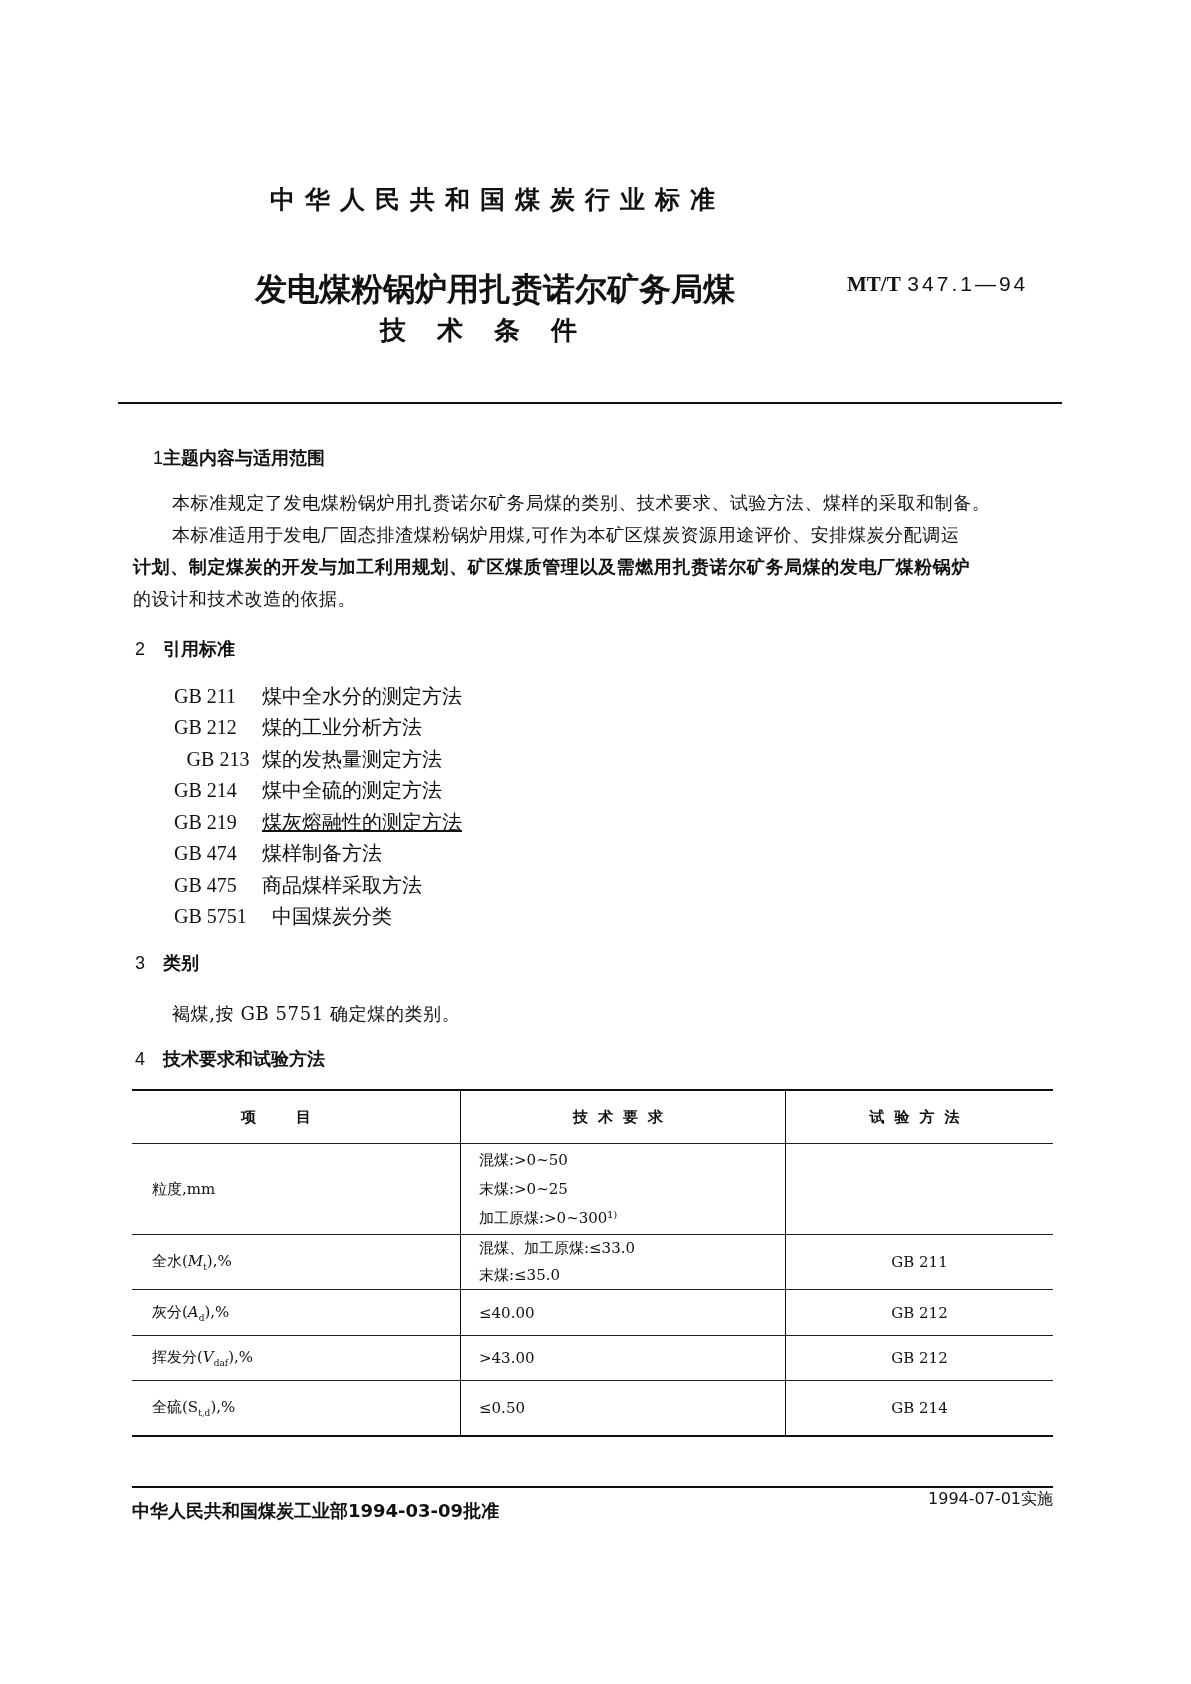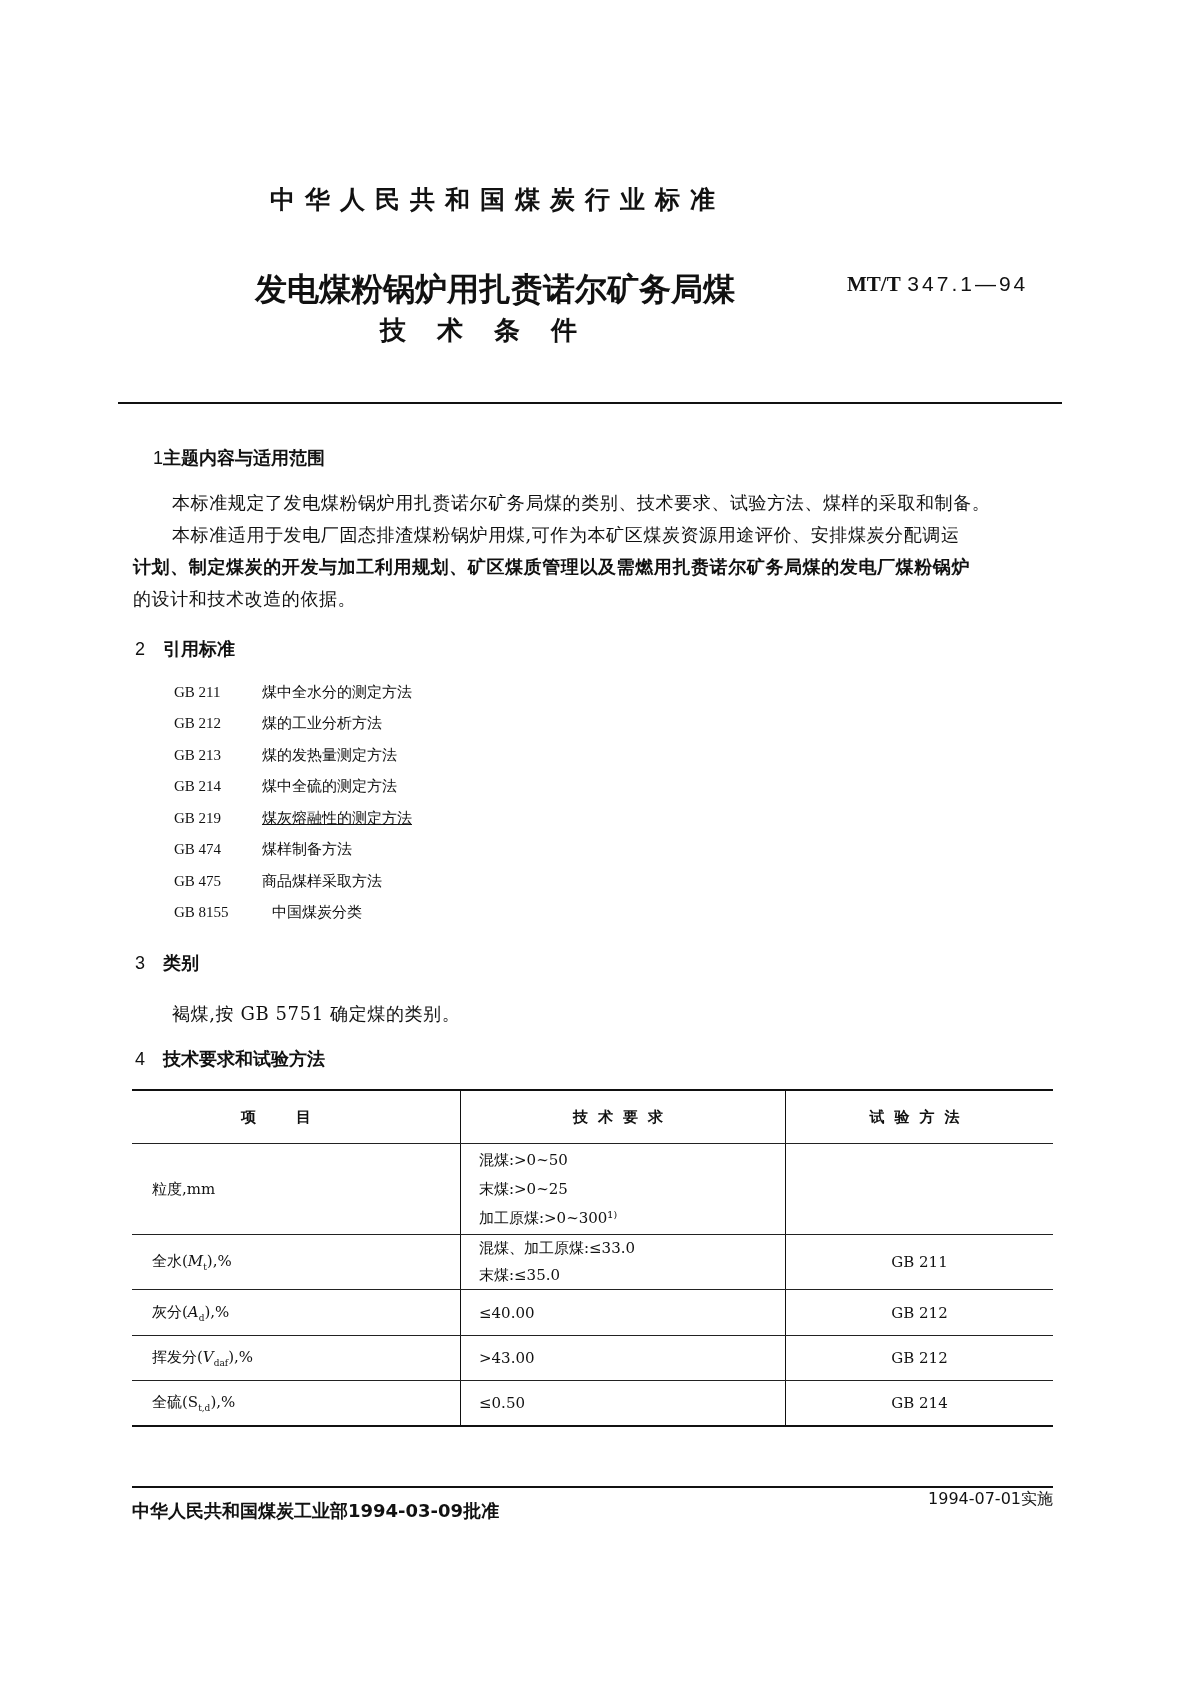--- a/index.html
+++ b/index.html
@@ -13,21 +13,21 @@
   #doc-title-1 { left:255px; top:268px; font-size:32px; font-weight:bold; letter-spacing:0px; }
   #doc-title-2 { left:380px; top:313px; font-size:26px; font-weight:bold; letter-spacing:31px; }
   #doc-code { left:847px; top:272px; font-size:21px; }
   #doc-code .code-prefix { font-weight:bold; font-family:"Liberation Serif", serif; }
   #doc-code .code-num { font-family:"Liberation Sans", sans-serif; letter-spacing:3px; }
 
   .sec-head { font-size:18px; font-weight:bold; }
   .sec-num { display:inline-block; width:28px; font-family:"Liberation Sans", sans-serif; font-weight:normal; }
   .body { font-size:18px; letter-spacing:0.6px; }
 
-  .ref-row { position:absolute; left:174px; font-size:15px; }
+  .ref-row { position:absolute; left:174px; font-size:20px; }
   .ref-code { display:inline-block; width:88px; font-family:"Liberation Serif", serif; }
   .ref-code.wide { width:98px; }
 
   table.spec { position:absolute; left:132px; top:1089px; width:921px; border-collapse:collapse;
                font-size:15px; }
   table.spec td, table.spec th { padding:0; border-bottom:1.5px solid #222; vertical-align:middle; }
   table.spec tr:first-child th { border-top:2.5px solid #111; }
   table.spec tr:last-child td { border-bottom:2px solid #111; }
   table.spec .c1 { width:308px; padding-left:20px; text-align:left; }
   table.spec .c2 { width:306px; border-left:1.5px solid #111; border-right:1.5px solid #111; padding-left:18px; text-align:left; }
@@ -61,26 +61,26 @@
 <div class="abs body" style="left:172px; top:491px;">本标准规定了发电煤粉锅炉用扎赉诺尔矿务局煤的类别、技术要求、试验方法、煤样的采取和制备。</div>
 <div class="abs body" style="left:172px; top:523px;">本标准适用于发电厂固态排渣煤粉锅炉用煤,可作为本矿区煤炭资源用途评价、安排煤炭分配调运</div>
 <div class="abs body" style="left:133px; top:555px;font-weight:bold;">计划、制定煤炭的开发与加工利用规划、矿区煤质管理以及需燃用扎赉诺尔矿务局煤的发电厂煤粉锅炉</div>
 <div class="abs body" style="left:133px; top:587px;">的设计和技术改造的依据。</div>
 
 <div class="abs sec-head sans" style="left:135px; top:637px;">
   <span class="sec-num">2</span><span>引用标准</span>
 </div>
 <div class="ref-row" style="top:683px;"><span class="ref-code">GB 211</span><span>煤中全水分的测定方法</span></div>
 <div class="ref-row" style="top:714px;"><span class="ref-code">GB 212</span><span>煤的工业分析方法</span></div>
-<div class="ref-row" style="top:746px;"><span class="ref-code">GB 213</span><span>煤的发热量测定方法</span></div>
+<div class="ref-row" style="top:746px;text-align:center;"><span class="ref-code">GB 213</span><span>煤的发热量测定方法</span></div>
 <div class="ref-row" style="top:777px;"><span class="ref-code">GB 214</span><span>煤中全硫的测定方法</span></div>
 <div class="ref-row" style="top:809px;text-decoration:underline;"><span class="ref-code">GB 219</span><span>煤灰熔融性的测定方法</span></div>
 <div class="ref-row" style="top:840px;"><span class="ref-code">GB 474</span><span>煤样制备方法</span></div>
 <div class="ref-row" style="top:872px;"><span class="ref-code">GB 475</span><span>商品煤样采取方法</span></div>
-<div class="ref-row" style="top:903px;"><span class="ref-code wide">GB 8155</span><span>中国煤炭分类</span></div>
+<div class="ref-row" style="top:903px;"><span class="ref-code wide">GB 5751</span><span>中国煤炭分类</span></div>
 
 <div class="abs sec-head sans" style="left:135px; top:951px;">
   <span class="sec-num">3</span><span>类别</span>
 </div>
 <div class="abs body" style="left:172px; top:1002px;">褐煤,按 GB 5751 确定煤的类别。</div>
 
 <div class="abs sec-head sans" style="left:135px; top:1047px;">
   <span class="sec-num">4</span><span>技术要求和试验方法</span>
 </div>
 
@@ -111,21 +111,21 @@
   <tr style="height:46px;">
     <td class="c1"><span>灰分(</span><i>A</i><sub>d</sub><span>),%</span></td>
     <td class="c2">≤40.00</td>
     <td class="c3">GB 212</td>
   </tr>
   <tr style="height:45px;">
     <td class="c1"><span>挥发分(</span><i>V</i><sub>daf</sub><span>),%</span></td>
     <td class="c2">&gt;43.00</td>
     <td class="c3">GB 212</td>
   </tr>
-  <tr style="height:45px;">
+  <tr style="height:55px;">
     <td class="c1"><span>全硫(</span><span>S</span><sub>t,d</sub><span>),%</span></td>
     <td class="c2">≤0.50</td>
     <td class="c3">GB 214</td>
   </tr>
 </tbody>
   </table>
 
 <div class="rule" style="left:132px; top:1486px; width:921px; height:2px;"></div>
 <div id="footer-left" class="abs sans">中华人民共和国煤炭工业部1994-03-09批准</div>
 <div id="footer-right" class="abs sans">1994-07-01实施</div>

